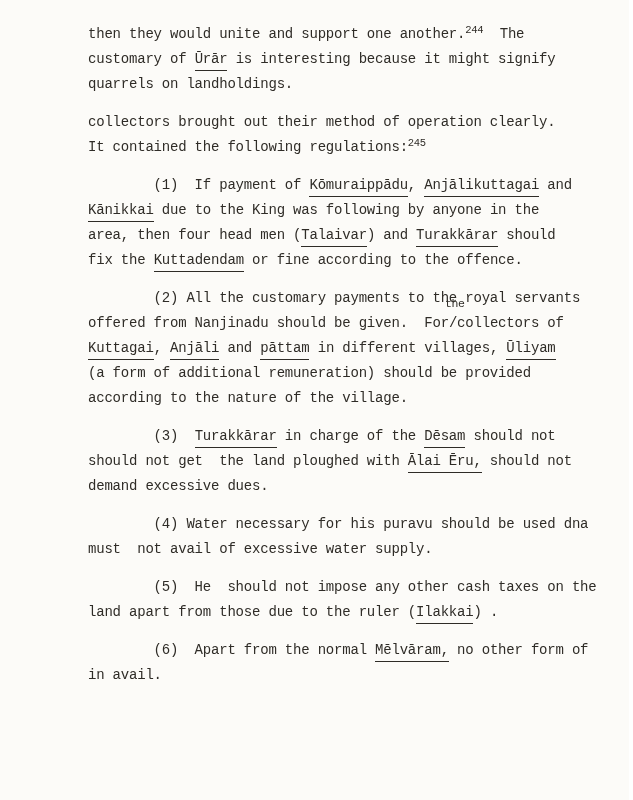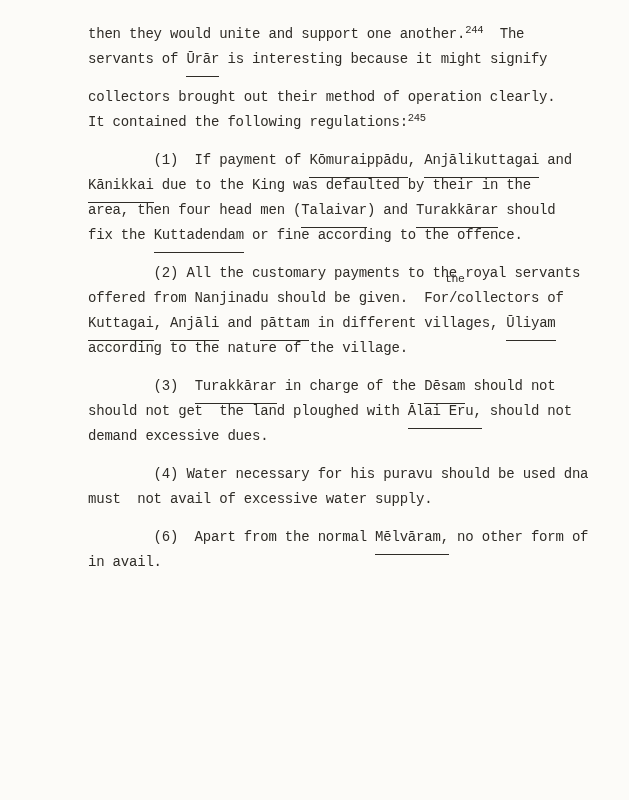--- a/index.html
+++ b/index.html
@@ -31,21 +31,21 @@
     letter-spacing: -0.2px;
   }
   .para { margin-bottom: 13px; }
   .line {
     white-space: pre;
     line-height: 25px;
     height: 25px;
   }
   .u {
     border-bottom: 1px solid var(--ink);
-    padding-bottom: 9px;
+    padding-bottom: 3px;
   }
   .sup {
     font-size: 10.5px;
     position: relative;
     top: -5px;
     letter-spacing: -0.3px;
   }
   .has-above {
     position: relative;
     display: inline-block;
@@ -60,45 +60,51 @@
     line-height: 1;
   }
 </style>
 </head>
 <body>
 
 <div class="page">
   <div class="doc-text">
       <div class="para">
         <div class="line"><span>then they would unite and support one another.</span><span class="sup">244</span><span>  The</span></div>
-        <div class="line"><span>servants of </span><span class="u">Ūrār</span><span> is interesting because it might signify</span></div>
+        <div class="line"><span>customary of </span><span class="u">Ūrār</span><span> is interesting because it might signify</span></div>
+        <div class="line"><span>quarrels on landholdings.</span></div>
       </div>
       <div class="para">
         <div class="line"><span>collectors brought out their method of operation clearly.</span></div>
         <div class="line"><span>It contained the following regulations:</span><span class="sup">245</span></div>
       </div>
       <div class="para">
         <div class="line"><span>        (1)  If payment of </span><span class="u">Kōmuraippādu</span><span>, </span><span class="u">Anjālikuttagai</span><span> and</span></div>
-        <div class="line"><span class="u">Kānikkai</span><span> due to the King was defaulted by their in the</span></div>
+        <div class="line"><span class="u">Kānikkai</span><span> due to the King was following by anyone in the</span></div>
         <div class="line"><span>area, then four head men (</span><span class="u">Talaivar</span><span>) and </span><span class="u">Turakkārar</span><span> should</span></div>
         <div class="line"><span>fix the </span><span class="u">Kuttadendam</span><span> or fine according to the offence.</span></div>
       </div>
       <div class="para">
         <div class="line"><span>        (2) All the customary payments to the royal servants</span></div>
         <div class="line"><span>offered from Nanjinadu should be given.  For</span><span class="has-above">/<span class="above">the</span></span><span>collectors of</span></div>
         <div class="line"><span class="u">Kuttagai</span><span>, </span><span class="u">Anjāli</span><span> and </span><span class="u">pāttam</span><span> in different villages, </span><span class="u">Ūliyam</span></div>
+        <div class="line"><span>(a form of additional remuneration) should be provided</span></div>
         <div class="line"><span>according to the nature of the village.</span></div>
       </div>
       <div class="para">
         <div class="line"><span>        (3)  </span><span class="u">Turakkārar</span><span> in charge of the </span><span class="u">Dēsam</span><span> should not</span></div>
         <div class="line"><span>should not get  the land ploughed with </span><span class="u">Ālai Ēru,</span><span> should not</span></div>
         <div class="line"><span>demand excessive dues.</span></div>
       </div>
       <div class="para">
         <div class="line"><span>        (4) Water necessary for his puravu should be used dna</span></div>
         <div class="line"><span>must  not avail of excessive water supply.</span></div>
       </div>
       <div class="para">
+        <div class="line"><span>        (5)  He  should not impose any other cash taxes on the</span></div>
+        <div class="line"><span>land apart from those due to the ruler (</span><span class="u">Ilakkai</span><span>) .</span></div>
+      </div>
+      <div class="para">
         <div class="line"><span>        (6)  Apart from the normal </span><span class="u">Mēlvāram,</span><span> no other form of</span></div>
         <div class="line"><span>in avail.</span></div>
       </div>
     </div>
 </div>
 
 </body></html>

